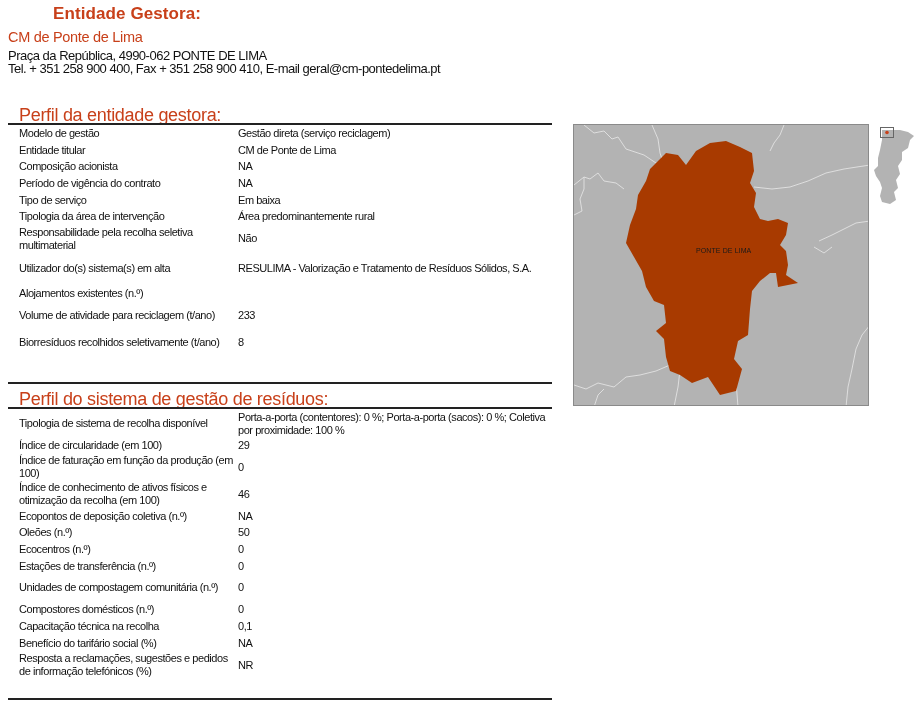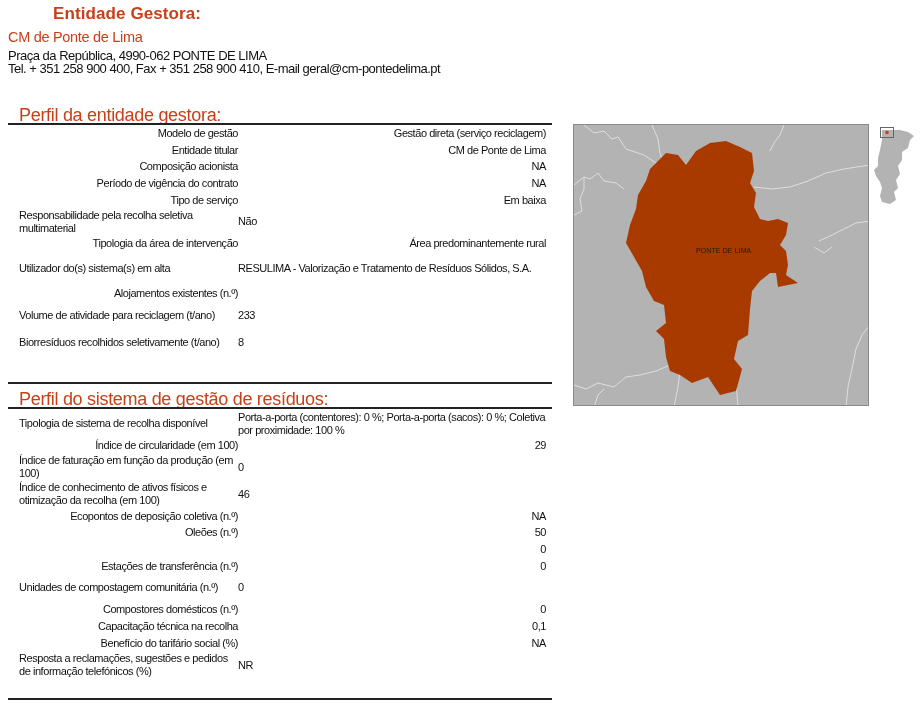--- a/index.html
+++ b/index.html
@@ -26,21 +26,21 @@
   .rule {
     position: absolute; left: 8px; width: 544px; height: 2px; background: #222;
   }
   .table {
     position: absolute; left: 19px; width: 533px;
     font-size: 11px; letter-spacing: -0.45px; line-height: 13px;
   }
   .row { display: flex; align-items: center; }
   .row .k { width: 219px; flex: none; }
   .row .v { flex: 1; padding-right: 6px; }
-  .row.s { height: 16.7px; text-align: right; }
+  .row.s { height: 16.7px; }
   .row.d { height: 27px; }
   .row.u { height: 33px; }
 
   .map {
     position: absolute; left: 573px; top: 124px; width: 296px; height: 282px;
     background: #b3b3b3; border: 1px solid #8a8a8a; box-sizing: border-box; overflow: hidden;
   }
   .map svg { position: absolute; left: 0; top: 0; }
   .map-label {
     position: absolute; left: 122px; top: 122px;
@@ -77,27 +77,27 @@
       <div class="v">NA</div>
     </div>
   <div class="row s">
       <div class="k">Período de vigência do contrato</div>
       <div class="v">NA</div>
     </div>
   <div class="row s">
       <div class="k">Tipo de serviço</div>
       <div class="v">Em baixa</div>
     </div>
+  <div class="row s">
+      <div class="k">Tipologia da área de intervenção</div>
+      <div class="v">Área predominantemente rural</div>
+    </div>
   <div class="row d">
       <div class="k">Responsabilidade pela recolha seletiva multimaterial</div>
       <div class="v">Não</div>
-    </div>
-  <div class="row s">
-      <div class="k">Tipologia da área de intervenção</div>
-      <div class="v">Área predominantemente rural</div>
     </div>
   <div class="row u">
       <div class="k">Utilizador do(s) sistema(s) em alta</div>
       <div class="v">RESULIMA - Valorização e Tratamento de Resíduos Sólidos, S.A.</div>
     </div>
   <div class="row s">
       <div class="k">Alojamentos existentes (n.º)</div>
     </div>
   <div class="row d">
       <div class="k">Volume de atividade para reciclagem (t/ano)</div>
@@ -133,20 +133,21 @@
     </div>
   <div class="row s">
       <div class="k">Ecopontos de deposição coletiva (n.º)</div>
       <div class="v">NA</div>
     </div>
   <div class="row s">
       <div class="k">Oleões (n.º)</div>
       <div class="v">50</div>
     </div>
   <div class="row s">
+      <div class="k">Ecocentros (n.º)</div>
       <div class="v">0</div>
     </div>
   <div class="row s">
       <div class="k">Estações de transferência (n.º)</div>
       <div class="v">0</div>
     </div>
   <div class="row d">
       <div class="k">Unidades de compostagem comunitária (n.º)</div>
       <div class="v">0</div>
     </div>

